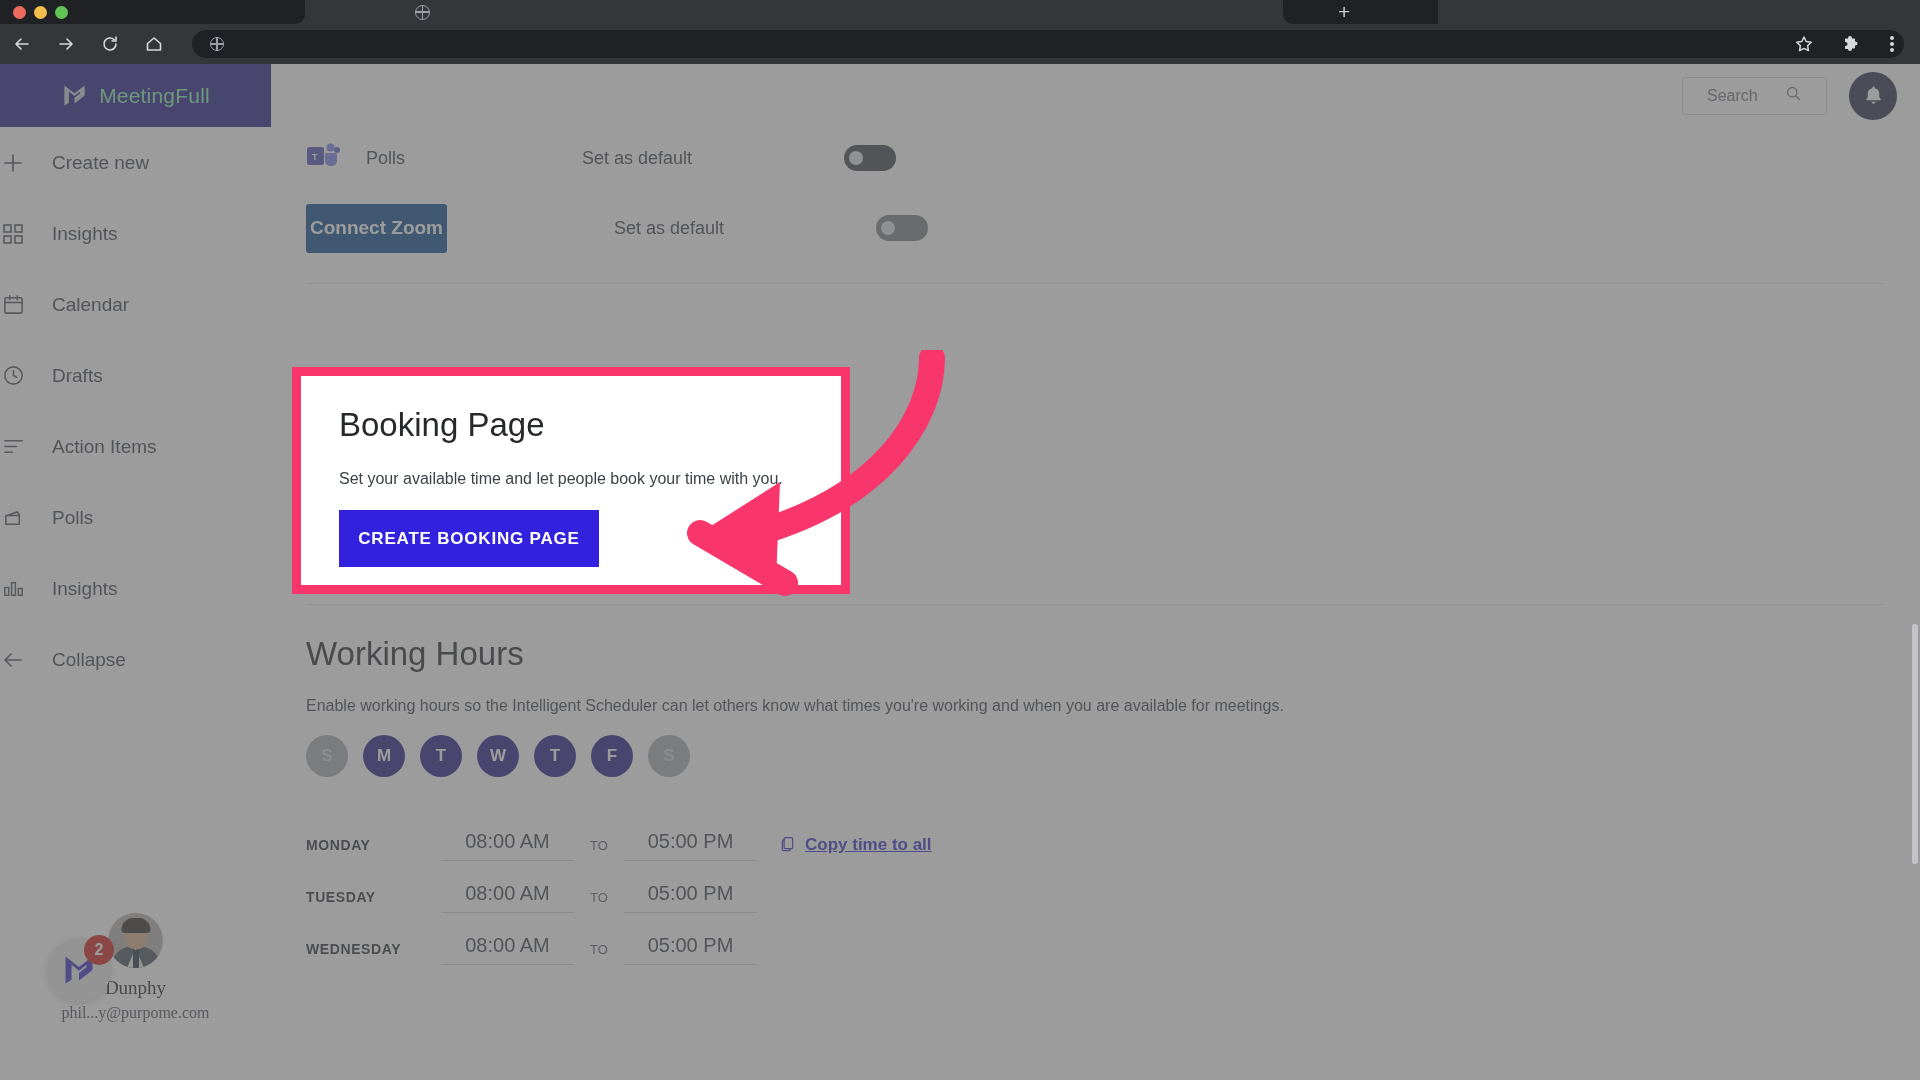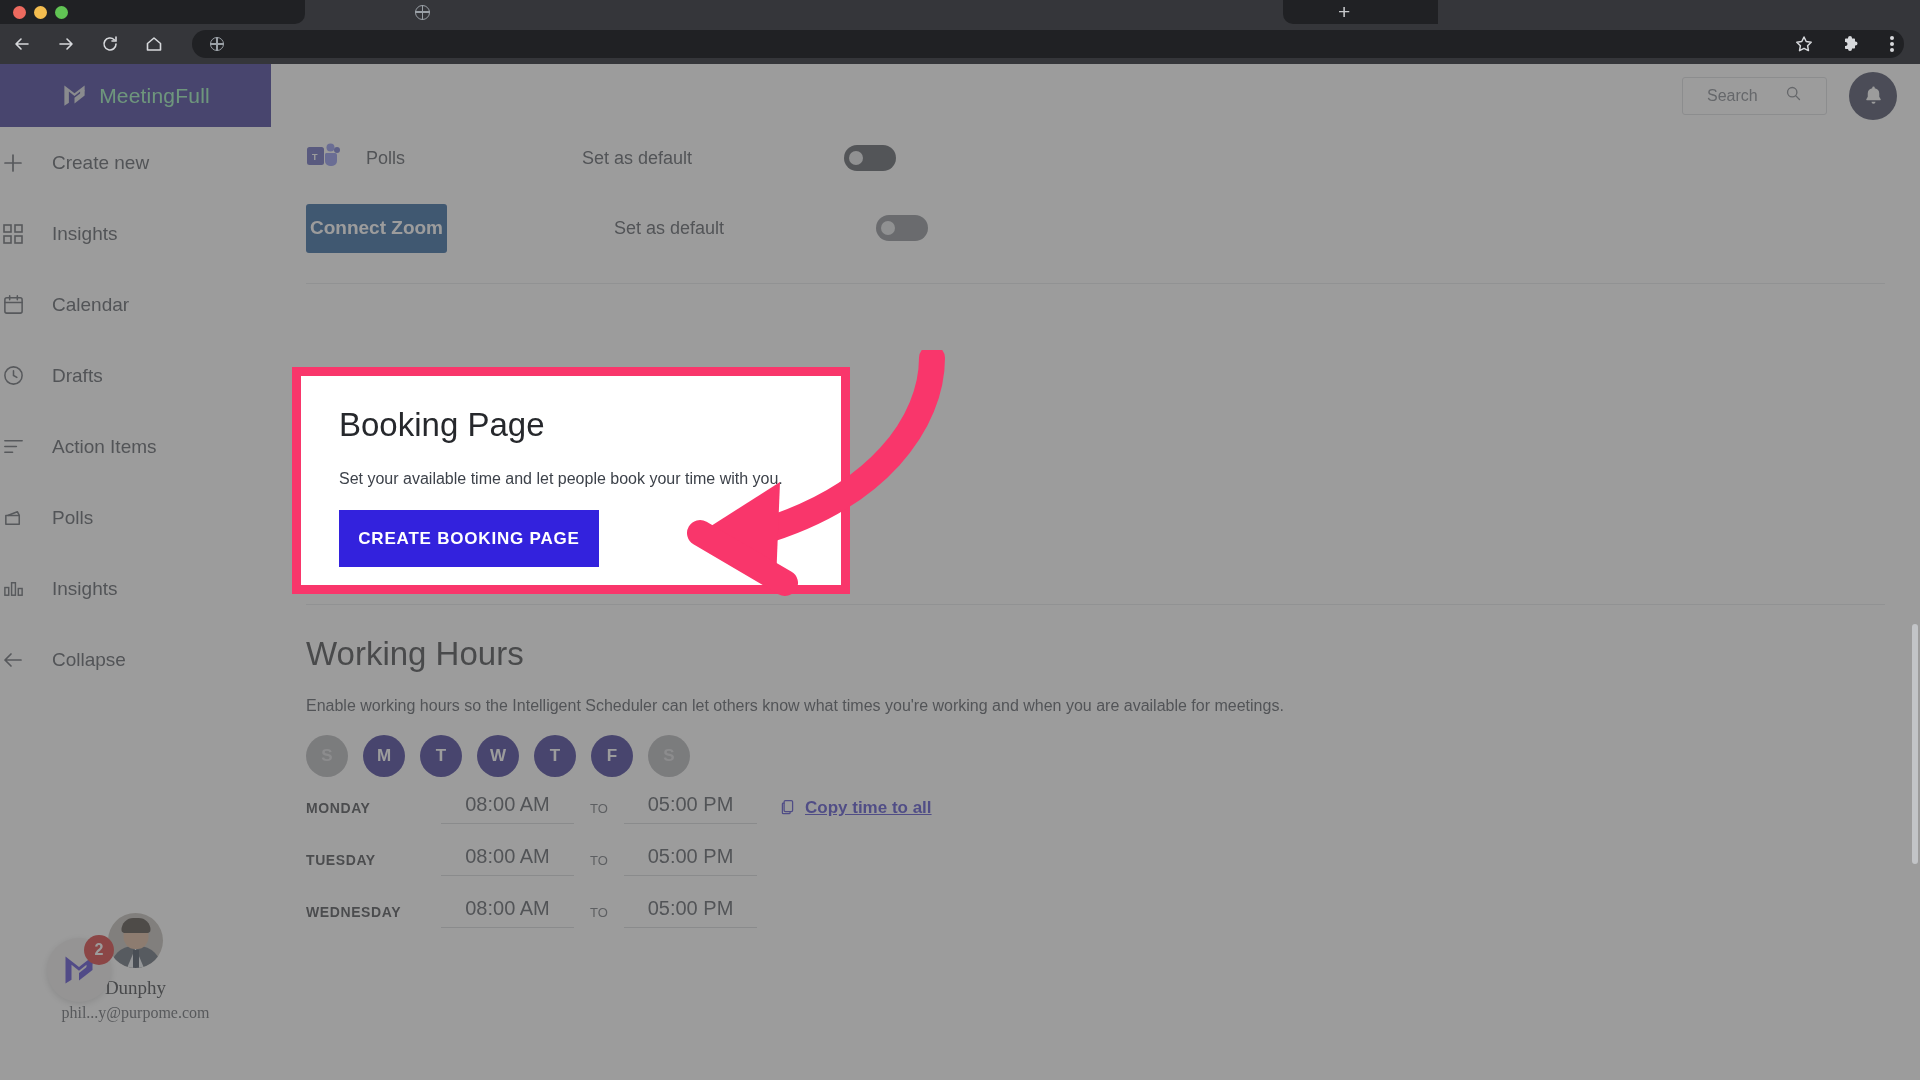--- a/index.html
+++ b/index.html
@@ -85,21 +85,21 @@
   #booking-desc { margin-top:31px; font-size:16px; color:#3d424a; }
   #create-booking-btn { margin-top:23px; width:272px; height:60px; background:#3322dd; color:#fff; font-size:17px; font-weight:bold; letter-spacing:.7px; display:flex; align-items:center; justify-content:center; }
 
   #working-title { position:absolute; left:35px; top:508px; font-size:33px; color:#26282c; }
   #working-desc { position:absolute; left:35px; top:570px; font-size:16px; color:#3d424a; }
   #days-row { position:absolute; left:35px; top:608px; display:flex; gap:15px; }
   .day-circle { width:42px; height:42px; border-radius:50%; display:flex; align-items:center; justify-content:center; color:#fff; font-size:17px; font-weight:bold; }
   .day-circle.on { background:#241c87; }
   .day-circle.off { background:#a9aaae; color:#d4d5d8; }
 
-  #hours-table { position:absolute; left:35px; top:655px; width:900px; }
+  #hours-table { position:absolute; left:35px; top:692px; width:900px; }
   .hour-row { display:flex; align-items:center; height:52px; }
   .hr-day { width:135px; font-size:14px; font-weight:bold; color:#2b2e33; letter-spacing:.6px; }
   .hr-time { width:133px; border-bottom:1px solid #cfd2d6; font-size:20px; color:#3d424a; padding-bottom:7px; text-align:center; }
   .hr-to { width:50px; text-align:center; font-size:13px; color:#5a5f66; }
   .hr-copy { margin-left:22px; display:flex; align-items:center; gap:9px; }
   .hr-copy-text { font-size:17px; color:#3930c4; text-decoration:underline;font-weight:bold; }
 
   
   #scrollbar { position:absolute; right:2px; top:560px; width:6px; height:240px; background:#c2c4c7; border-radius:3px; z-index:24; }
 

